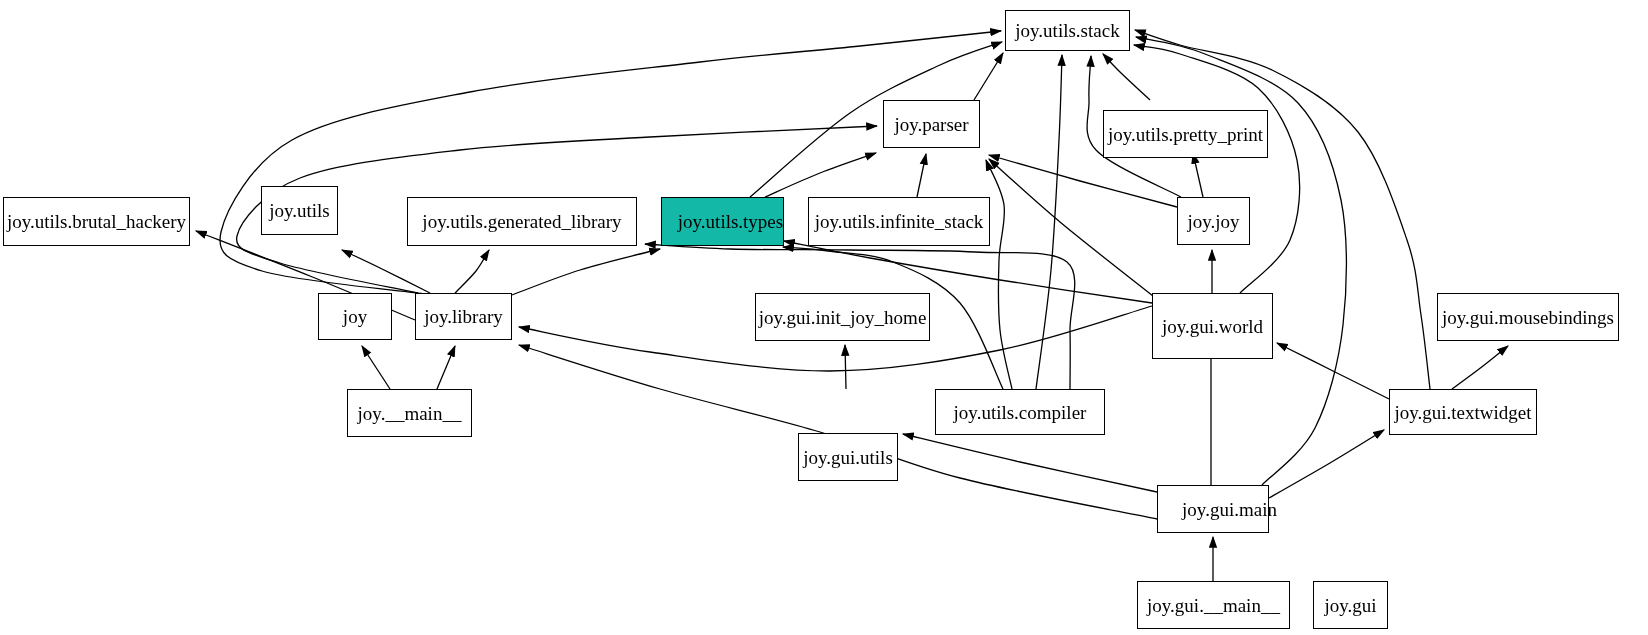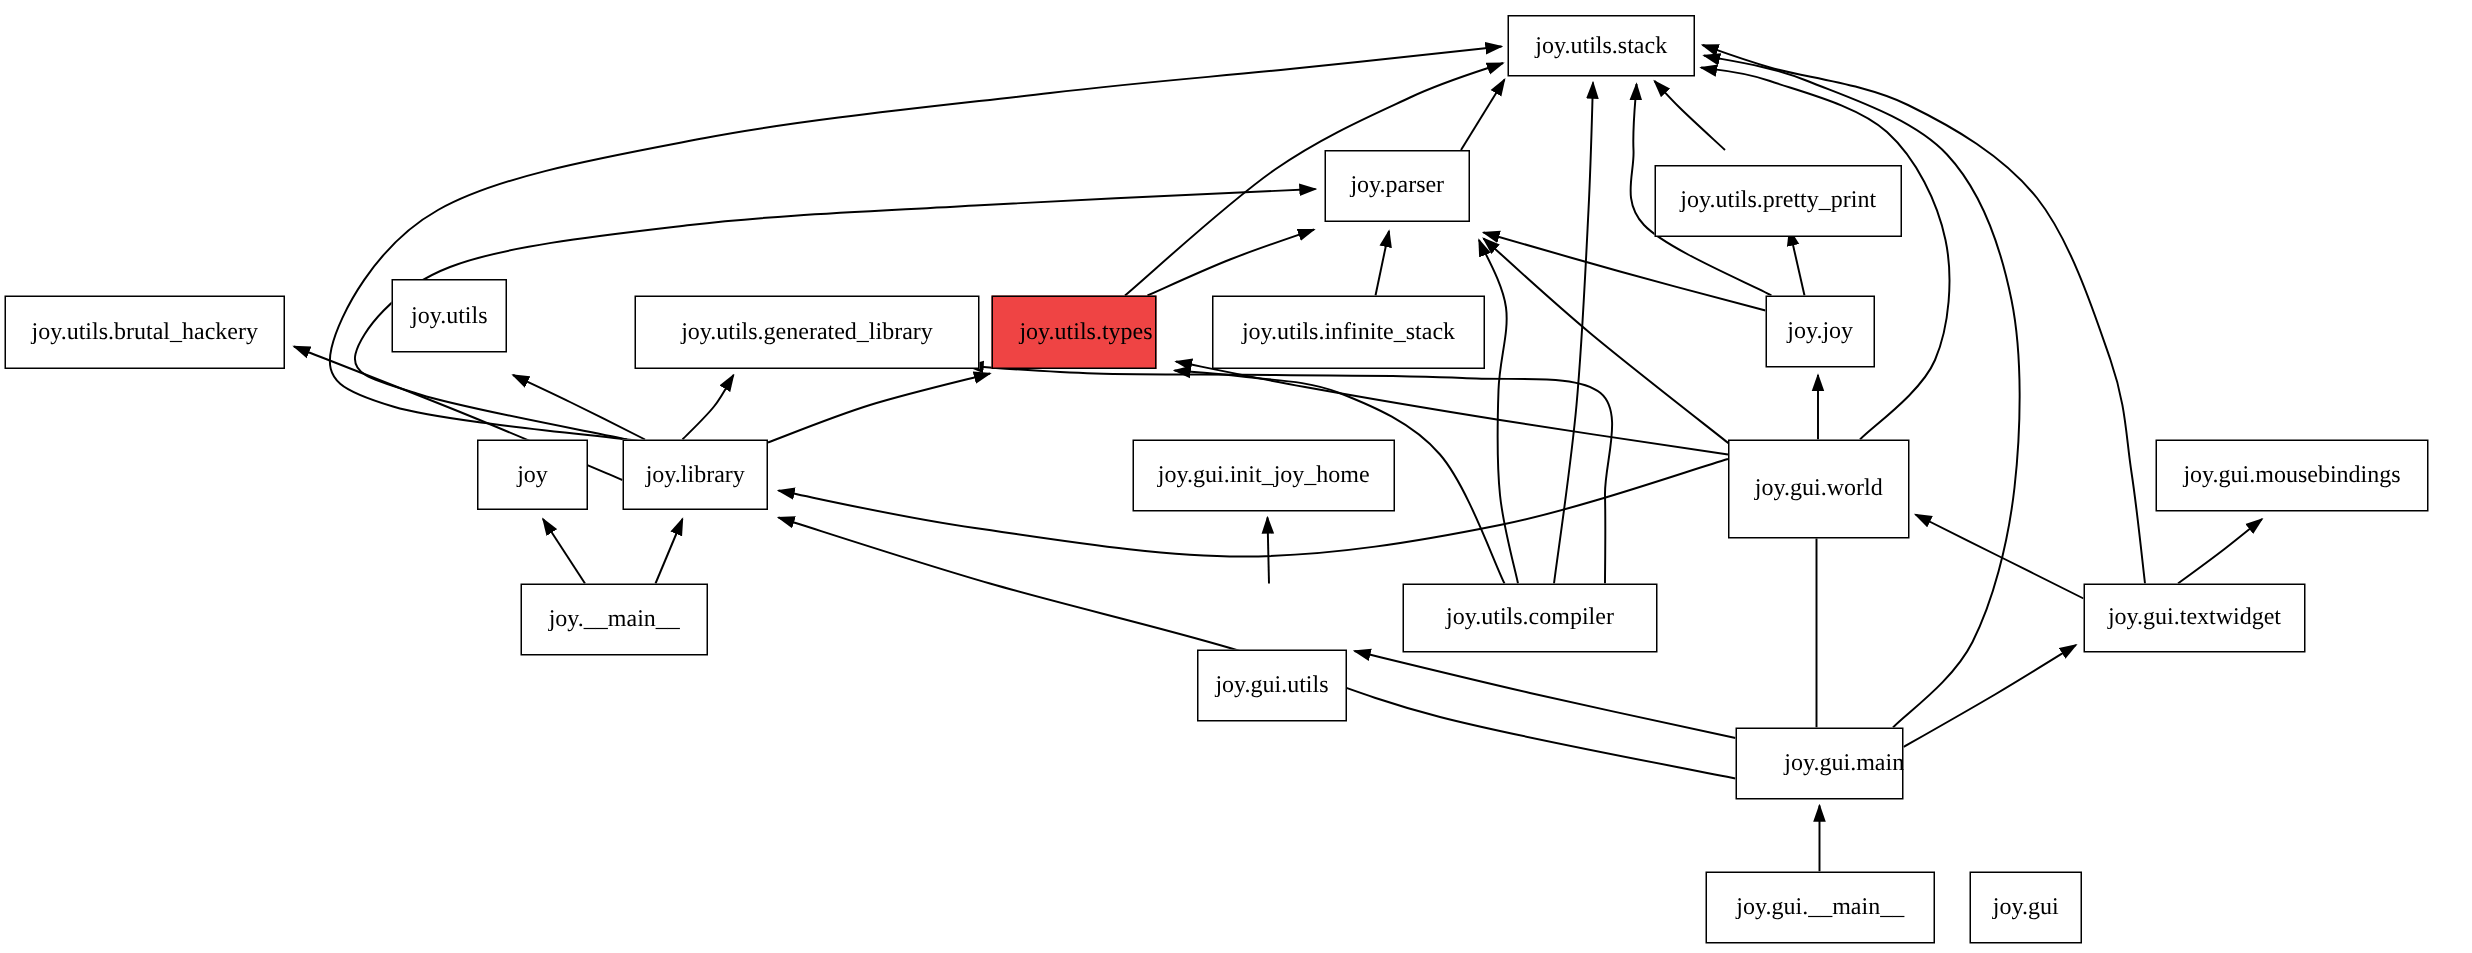--- a/index.html
+++ b/index.html
@@ -27,21 +27,21 @@
   }
   .node{
     position:absolute;
     box-sizing:border-box;
     border:1.5px solid #000000;
     background:#ffffff;
     color:#000000;
     display:flex;
     align-items:center;
     justify-content:center;
-    font-size:16px;
+    font-size:19px;
     white-space:nowrap;
     line-height:1;
   }
 </style>
 </head>
 <body>
 
 <div id="graph">
   <svg id="edges-svg" xmlns="http://www.w3.org/2000/svg">
     <defs>
@@ -86,22 +86,22 @@
         <path class="edge" d="M1262,485 C1270.8,475.5 1301.5,454.7 1315,428 C1328.5,401.3 1338.7,363.0 1343,325 C1347.3,287.0 1348.5,237.0 1341,200 C1333.5,163.0 1320.7,127.3 1298,103 C1275.3,78.7 1232.0,65.0 1205,54 C1178.0,43.0 1147.5,39.8 1136,37" stroke="#000000" marker-end="url(#arrow)"></path>
         <path class="edge" d="M1213,581 L1213,537" stroke="#000000" marker-end="url(#arrow)"></path>
       </g>
   </svg>
   <div id="node-layer">
       <div class="node" style="left: 1005px; top: 10px; width: 125px; height: 41px; background: rgb(255, 255, 255); border-color: rgb(0, 0, 0); color: rgb(0, 0, 0);">joy.utils.stack</div>
       <div class="node" style="left: 883px; top: 100px; width: 97px; height: 48px; background: rgb(255, 255, 255); border-color: rgb(0, 0, 0); color: rgb(0, 0, 0);">joy.parser</div>
       <div class="node" style="left: 1103px; top: 110px; width: 165px; height: 48px; background: rgb(255, 255, 255); border-color: rgb(0, 0, 0); color: rgb(0, 0, 0);">joy.utils.pretty_print</div>
       <div class="node" style="left: 3px; top: 197px; width: 187px; height: 49px; background: rgb(255, 255, 255); border-color: rgb(0, 0, 0); color: rgb(0, 0, 0);">joy.utils.brutal_hackery</div>
       <div class="node" style="left: 261px; top: 186px; width: 77px; height: 49px; background: rgb(255, 255, 255); border-color: rgb(0, 0, 0); color: rgb(0, 0, 0);">joy.utils</div>
-      <div class="node" style="left: 407px; top: 197px; width: 230px; height: 49px; background: rgb(255, 255, 255); border-color: rgb(0, 0, 0); color: rgb(0, 0, 0); margin-left: 16px;">joy.utils.generated_library</div>
-      <div class="node" style="left: 661px; top: 197px; width: 110px; height: 49px; background: #ef4444; border-color: rgb(0, 0, 0); color: rgb(0, 0, 0); padding-left: 16px;">joy.utils.types</div>
+      <div class="node" style="left: 407px; top: 197px; width: 230px; height: 49px; background: rgb(255, 255, 255); border-color: rgb(0, 0, 0); color: rgb(0, 0, 0);">joy.utils.generated_library</div>
+      <div class="node" style="left: 661px; top: 197px; width: 123px; height: 49px; background: #14b8a6; border-color: rgb(0, 0, 0); color: rgb(0, 0, 0); padding-left: 16px;">joy.utils.types</div>
       <div class="node" style="left: 808px; top: 197px; width: 182px; height: 49px; background: rgb(255, 255, 255); border-color: rgb(0, 0, 0); color: rgb(0, 0, 0);">joy.utils.infinite_stack</div>
       <div class="node" style="left: 1177px; top: 197px; width: 73px; height: 48px; background: rgb(255, 255, 255); border-color: rgb(0, 0, 0); color: rgb(0, 0, 0);">joy.joy</div>
       <div class="node" style="left: 318px; top: 293px; width: 74px; height: 47px; background: rgb(255, 255, 255); border-color: rgb(0, 0, 0); color: rgb(0, 0, 0);">joy</div>
       <div class="node" style="left: 415px; top: 293px; width: 97px; height: 47px; background: rgb(255, 255, 255); border-color: rgb(0, 0, 0); color: rgb(0, 0, 0);">joy.library</div>
       <div class="node" style="left: 755px; top: 293px; width: 175px; height: 48px; background: rgb(255, 255, 255); border-color: rgb(0, 0, 0); color: rgb(0, 0, 0);">joy.gui.init_joy_home</div>
       <div class="node" style="left: 1152px; top: 293px; width: 121px; height: 66px; background: rgb(255, 255, 255); border-color: rgb(0, 0, 0); color: rgb(0, 0, 0);">joy.gui.world</div>
       <div class="node" style="left: 1437px; top: 293px; width: 182px; height: 48px; background: rgb(255, 255, 255); border-color: rgb(0, 0, 0); color: rgb(0, 0, 0);">joy.gui.mousebindings</div>
       <div class="node" style="left: 347px; top: 389px; width: 125px; height: 48px; background: rgb(255, 255, 255); border-color: rgb(0, 0, 0); color: rgb(0, 0, 0);">joy.__main__</div>
       <div class="node" style="left: 798px; top: 389px; width: 100px; height: 48px; background: rgb(255, 255, 255); border-color: rgb(0, 0, 0); color: rgb(0, 0, 0); margin-top: 44px;">joy.gui.utils</div>
       <div class="node" style="left: 935px; top: 389px; width: 170px; height: 46px; background: rgb(255, 255, 255); border-color: rgb(0, 0, 0); color: rgb(0, 0, 0);">joy.utils.compiler</div>

